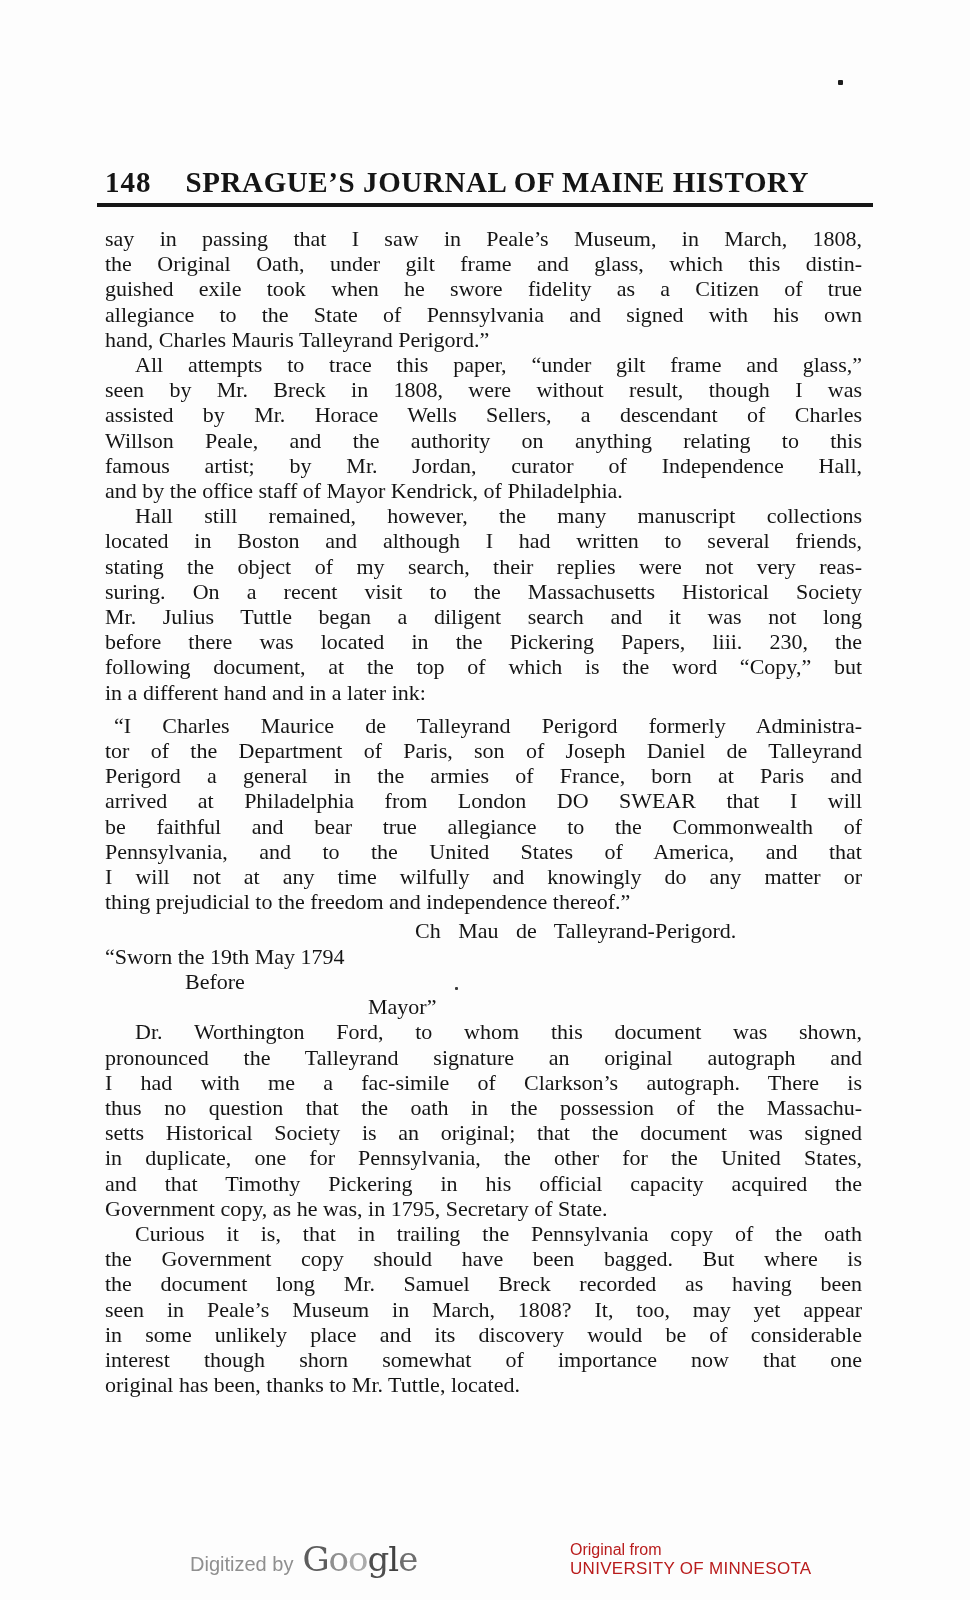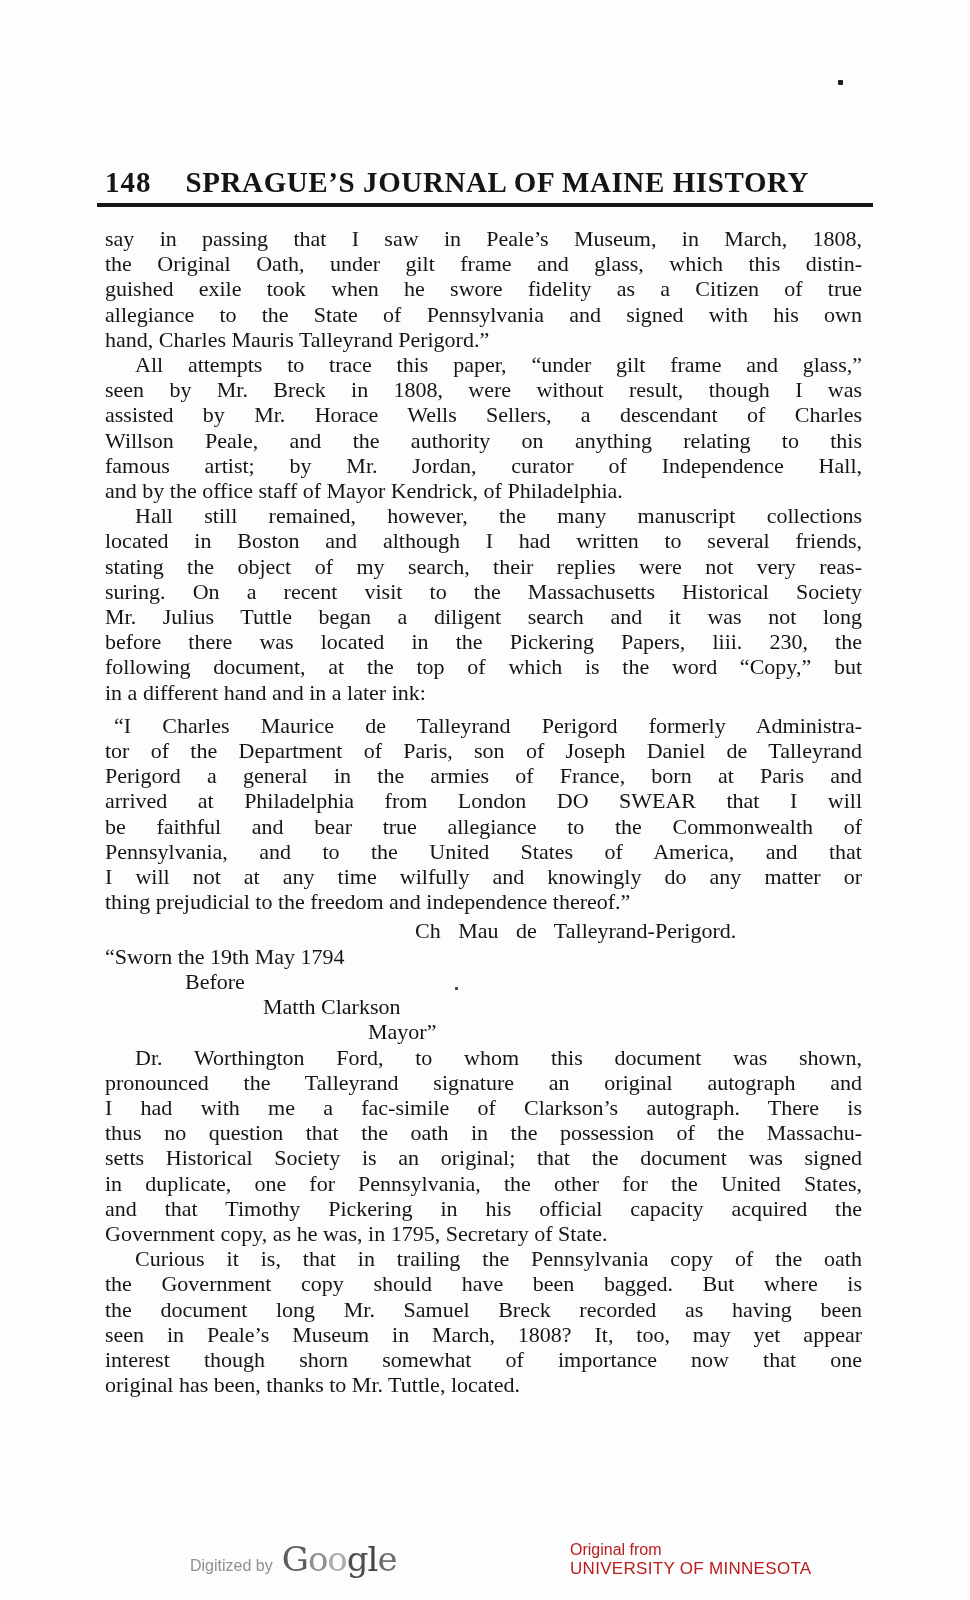--- a/index.html
+++ b/index.html
@@ -62,21 +62,21 @@
   
   .footer-left {
     position: absolute;
     left: 190px;
     top: 1542px;
     display: flex;
     align-items: baseline;
   }
   .digitized-label {
     font-family: "Liberation Sans", sans-serif;
-    font-size: 16px;
+    font-size: 20px;
     color: #8f8f8f;
   }
   .google-logo {
     font-family: "DejaVu Serif", serif;
     font-size: 34px;
     margin-left: 9px;
     letter-spacing: -1px;
     line-height: 34px;
   }
   .footer-right {
@@ -137,38 +137,38 @@
         <div class="line just">arrived at Philadelphia from London DO SWEAR that I will</div>
         <div class="line just">be faithful and bear true allegiance to the Commonwealth of</div>
         <div class="line just">Pennsylvania, and to the United States of America, and that</div>
         <div class="line just">I will not at any time wilfully and knowingly do any matter or</div>
         <div class="line">thing prejudicial to the freedom and independence thereof.”</div>
       </div>
       <div style="margin-top: 4px;">
         <div class="line ind-sig">Ch Mau de Talleyrand-Perigord.</div>
         <div class="line">“Sworn the 19th May 1794</div>
         <div class="line ind-before">Before</div>
-        <div class="line ind-matth">Matth Clarkson</div>
         <div class="line ind-mayor">Mayor”</div>
       </div>
       <div>
         <div class="line just ind-par">Dr. Worthington Ford, to whom this document was shown,</div>
         <div class="line just">pronounced the Talleyrand signature an original autograph and</div>
         <div class="line just">I had with me a fac-simile of Clarkson’s autograph.  There is</div>
         <div class="line just">thus no question that the oath in the possession of the Massachu-</div>
         <div class="line just">setts Historical Society is an original; that the document was signed</div>
         <div class="line just">in duplicate, one for Pennsylvania, the other for the United States,</div>
         <div class="line just">and that Timothy Pickering in his official capacity acquired the</div>
         <div class="line">Government copy, as he was, in 1795, Secretary of State.</div>
       </div>
       <div>
         <div class="line just ind-par">Curious it is, that in trailing the Pennsylvania copy of the oath</div>
         <div class="line just">the Government copy should have been bagged.  But where is</div>
         <div class="line just">the document long Mr. Samuel Breck recorded as having been</div>
         <div class="line just">seen in Peale’s Museum in March, 1808?  It, too, may yet appear</div>
+        <div class="line just">in some unlikely place and its discovery would be of considerable</div>
         <div class="line just">interest though shorn somewhat of importance now that one</div>
         <div class="line">original has been, thanks to Mr. Tuttle, located.</div>
       </div>
     </div>
 
   <div class="footer-left">
     <span class="digitized-label">Digitized by</span>
     <span class="google-logo"><span style="color: rgb(93, 93, 93);">G</span><span style="color: rgb(143, 143, 143);">o</span><span style="color: rgb(171, 171, 171);">o</span><span style="color: rgb(79, 79, 79);">g</span><span style="color: rgb(66, 66, 66);">l</span><span style="color: rgb(110, 110, 110);">e</span></span>
   </div>
 

